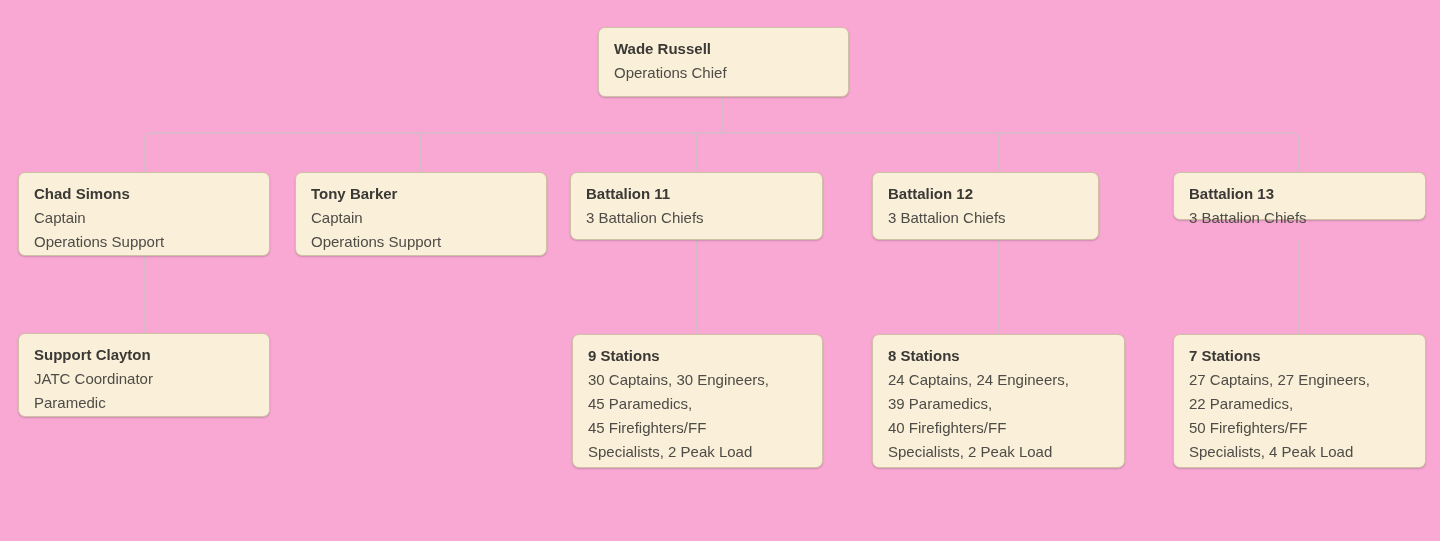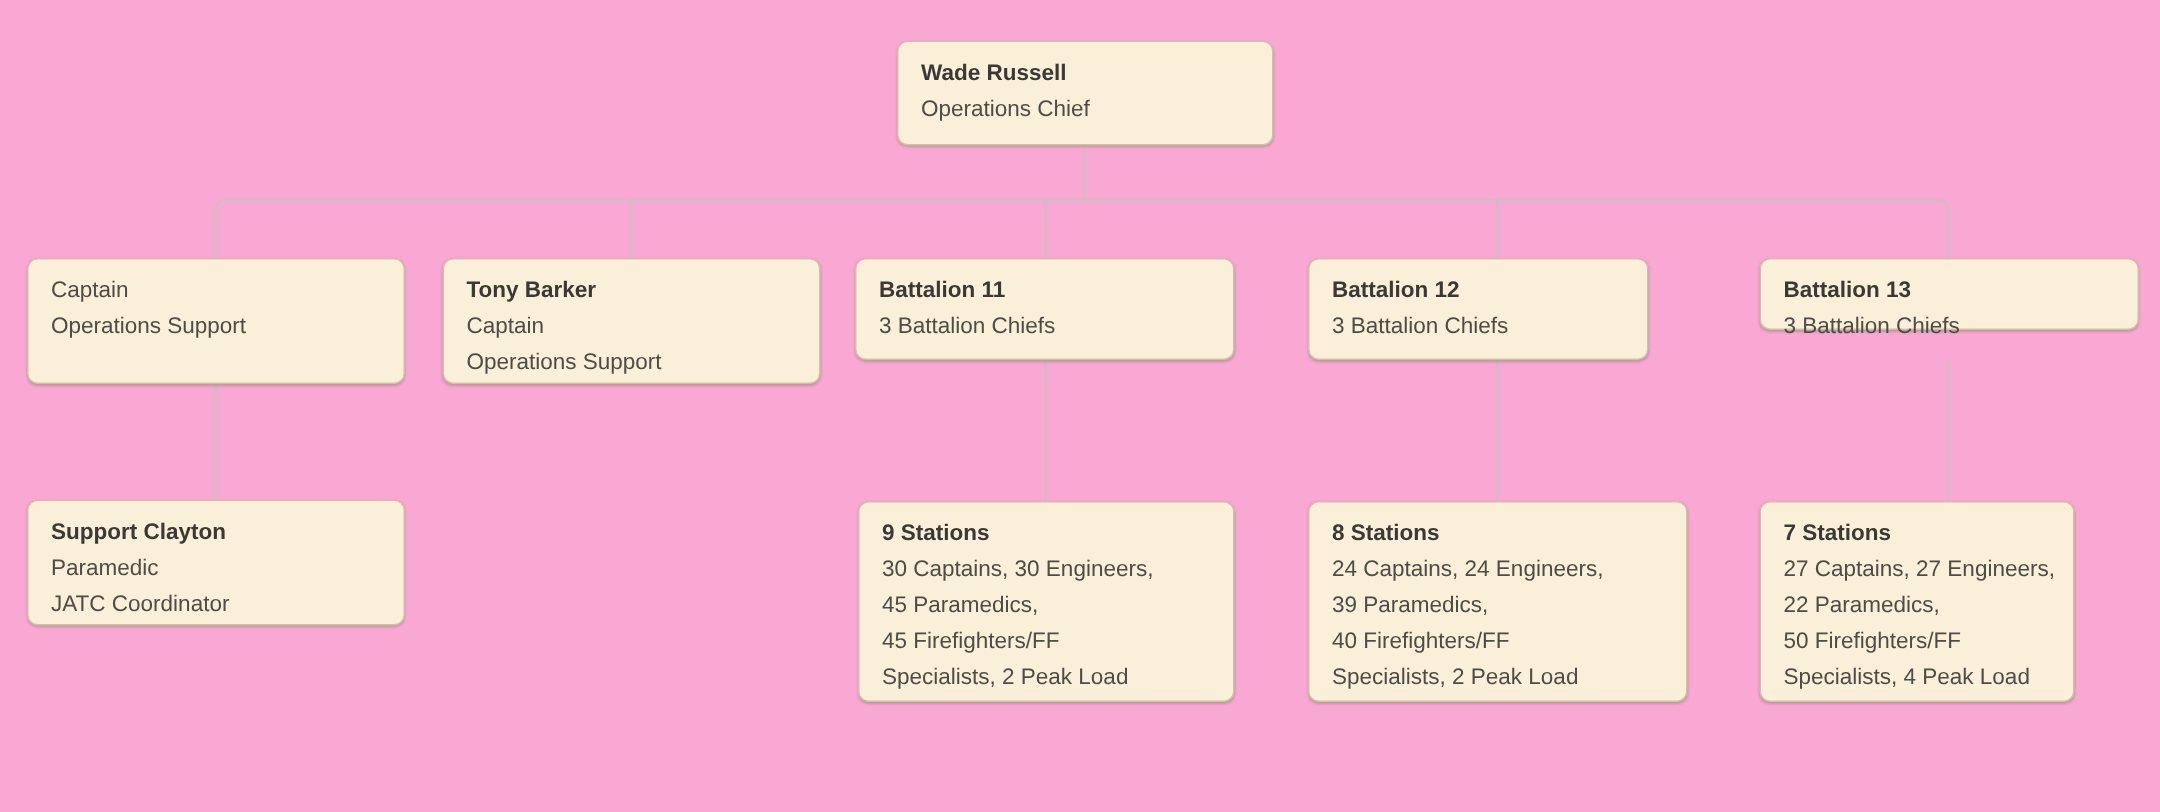--- a/index.html
+++ b/index.html
@@ -58,20 +58,21 @@
     <path d="M 998 240 L 998 334"></path>
     <path d="M 1299 240 L 1299 334"></path>
   </svg>
 
   <div class="node" style="left:598px; top:27px; width:251px; height:70px">
     <div class="node-title">Wade Russell</div>
     <div class="node-line">Operations Chief</div>
   </div>
 
   <div class="node" style="left:18px; top:172px; width:252px; height:84px">
+    <div class="node-title">Chad Simons</div>
     <div class="node-line">Captain</div>
     <div class="node-line">Operations Support</div>
   </div>
 
   <div class="node" style="left:295px; top:172px; width:252px; height:84px">
     <div class="node-title">Tony Barker</div>
     <div class="node-line">Captain</div>
     <div class="node-line">Operations Support</div>
   </div>
 
@@ -85,41 +86,41 @@
     <div class="node-line">3 Battalion Chiefs</div>
   </div>
 
   <div class="node" style="left:1173px; top:172px; width:253px; height:48px">
     <div class="node-title">Battalion 13</div>
     <div class="node-line">3 Battalion Chiefs</div>
   </div>
 
   <div class="node" style="left:18px; top:333px; width:252px; height:84px">
     <div class="node-title">Support Clayton</div>
+    <div class="node-line">JATC Coordinator</div>
     <div class="node-line">Paramedic</div>
-    <div class="node-line">JATC Coordinator</div>
   </div>
 
   <div class="node" style="left:572px; top:334px; width:251px; height:134px">
     <div class="node-title">9 Stations</div>
     <div class="node-line">30 Captains, 30 Engineers,</div>
     <div class="node-line">45 Paramedics,</div>
     <div class="node-line">45 Firefighters/FF</div>
     <div class="node-line">Specialists, 2 Peak Load</div>
   </div>
 
   <div class="node" style="left:872px; top:334px; width:253px; height:134px">
     <div class="node-title">8 Stations</div>
     <div class="node-line">24 Captains, 24 Engineers,</div>
     <div class="node-line">39 Paramedics,</div>
     <div class="node-line">40 Firefighters/FF</div>
     <div class="node-line">Specialists, 2 Peak Load</div>
   </div>
 
-  <div class="node" style="left:1173px; top:334px; width:210px; height:134px">
+  <div class="node" style="left:1173px; top:334px; width:253px; height:134px">
     <div class="node-title">7 Stations</div>
     <div class="node-line">27 Captains, 27 Engineers,</div>
     <div class="node-line">22 Paramedics,</div>
     <div class="node-line">50 Firefighters/FF</div>
     <div class="node-line">Specialists, 4 Peak Load</div>
   </div>
 
 </div>
 
 </body></html>

